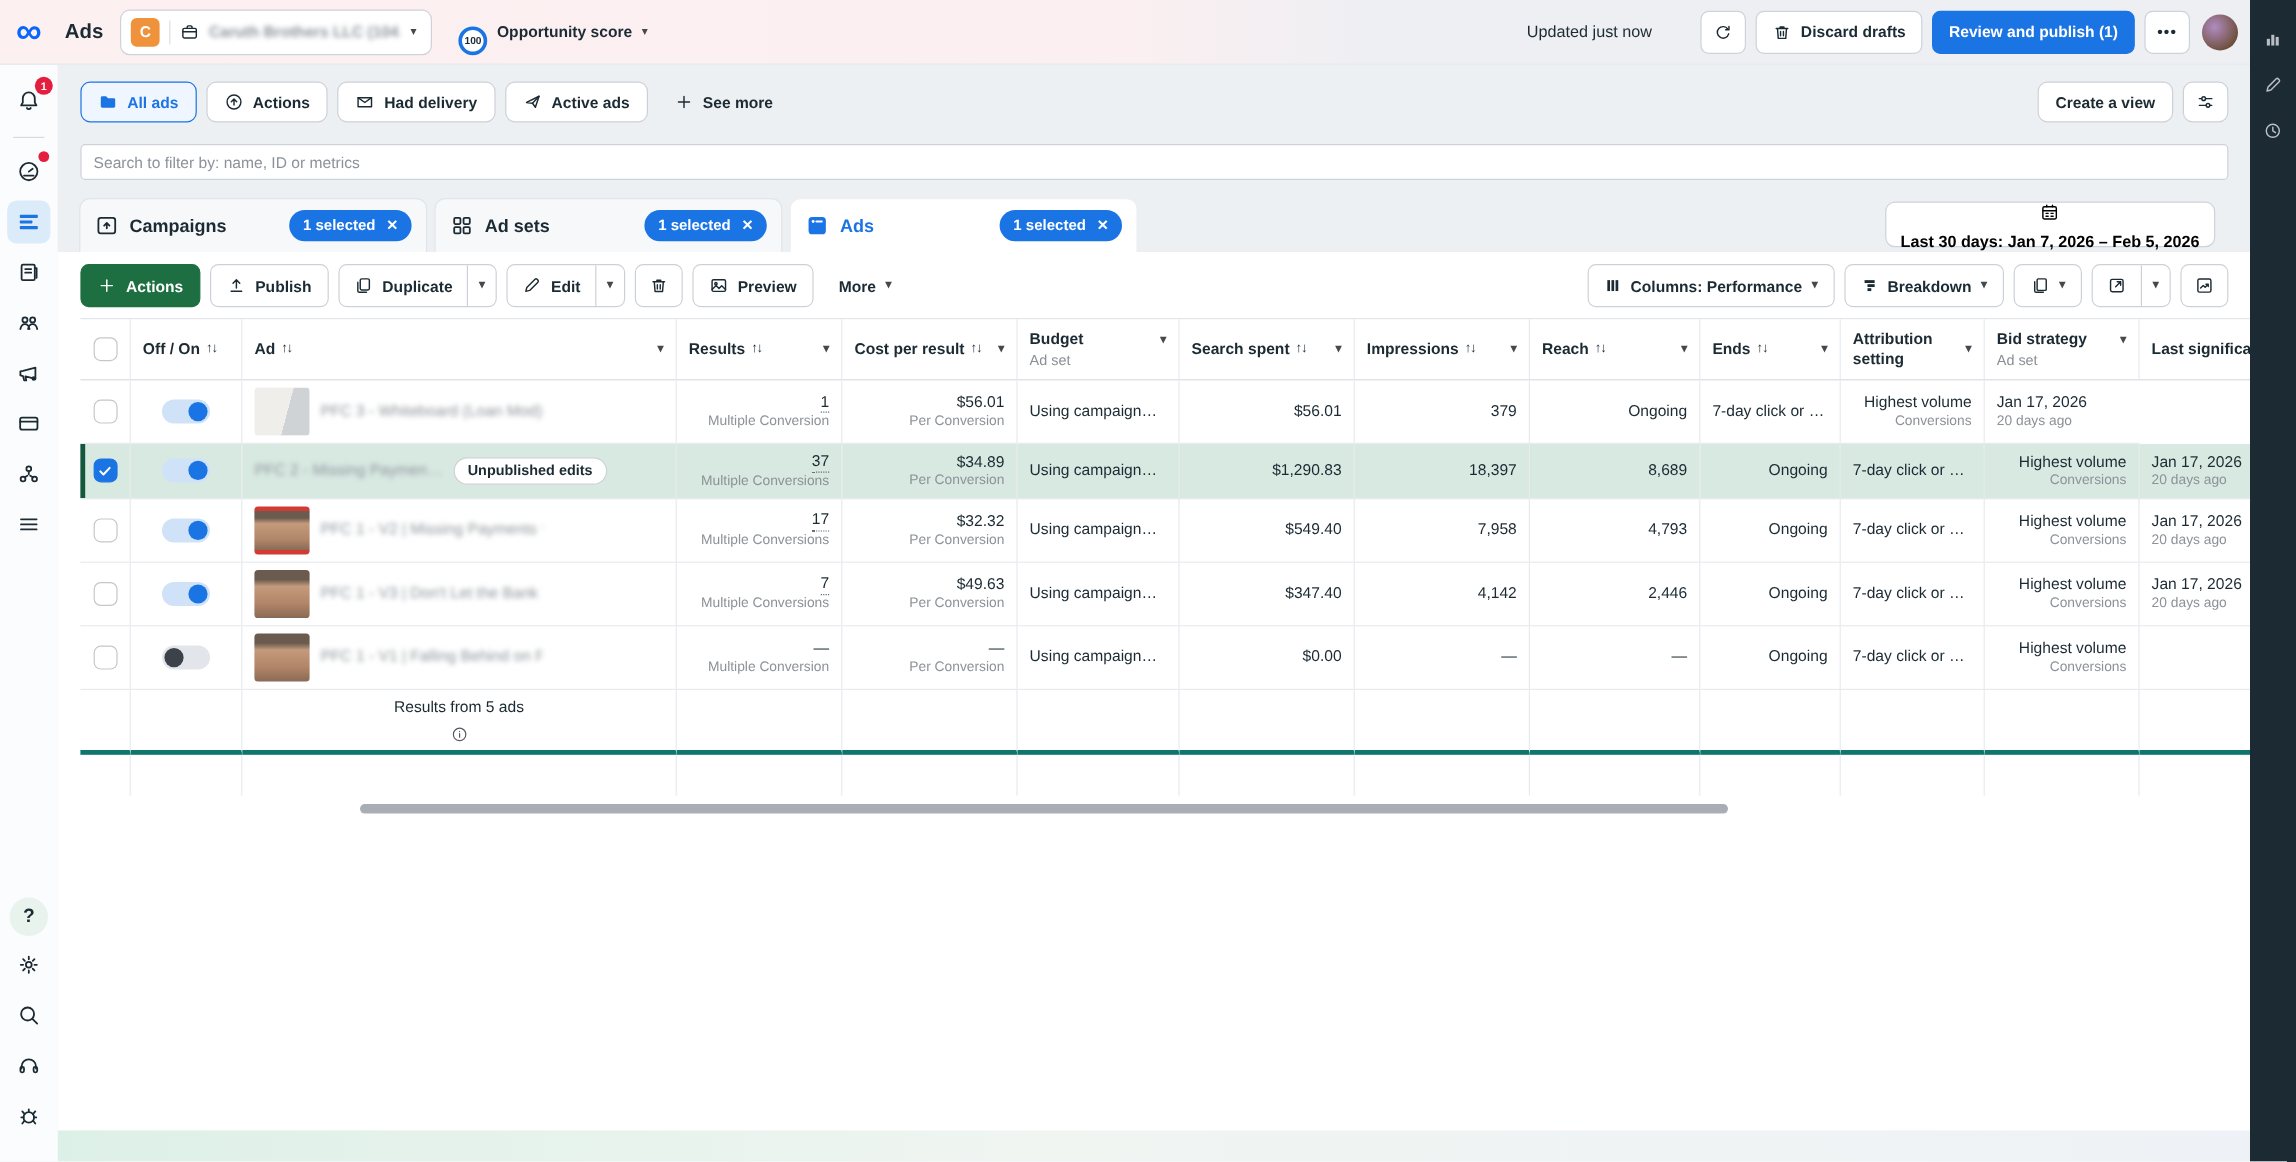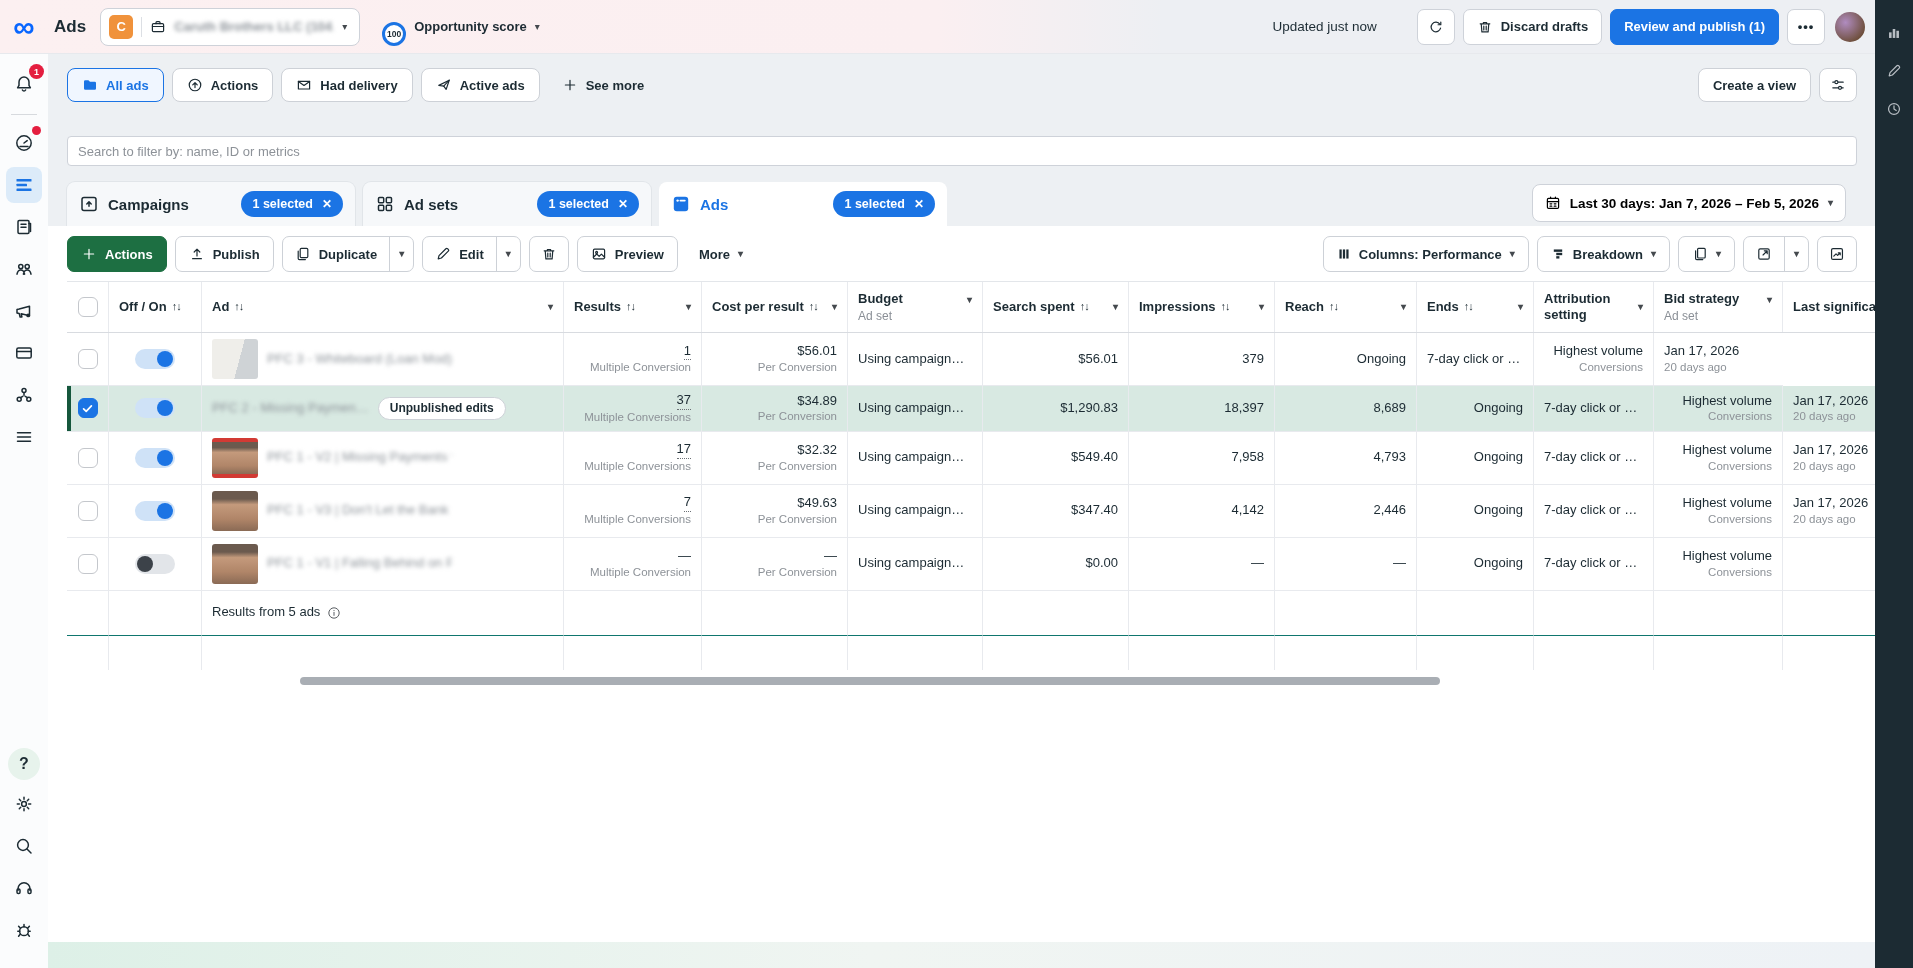--- a/index.html
+++ b/index.html
@@ -68,36 +68,36 @@
   
   .main { position:absolute; top:54px; left:48px; right:38px; bottom:0; display:flex; flex-direction:column; background:#edf0f3; }
   .filter-row { display:flex; align-items:flex-start; gap:8px; margin:14px 18px 0 19px; }
   .fbtn { display:flex; align-items:center; gap:8px; height:34px; padding:0 14px; background:#fff;
     border:1px solid #cdd1d7; border-radius:8px; font-weight:600; font-size:13px; cursor:pointer; color:#1c2b33; }
   .fbtn.active { border-color:#1b74e4; color:#1b74e4; background:#f0f6ff; }
   .fbtn.plain { border:none; background:transparent; }
   .filter-spacer { flex:1; }
   .search-row { margin:18px 18px 0 19px; }
   .search-input { width:100%; height:30px; border:1px solid #ced2d9; border-radius:4px; background:#fff;
-    font-size:13px; padding:0 10px; font-family:inherit; color:#b91c1c;margin-top:16px; }
+    font-size:13px; padding:0 10px; font-family:inherit; color:#b91c1c; }
   .search-input::placeholder { color:#8d9298; }
   
   .tabs-row { display:flex; align-items:flex-end; margin-top:14px; padding:0 29px 0 19px; height:46px; }
   .ltab { width:288px; height:44px; display:flex; align-items:center; gap:9px; padding:0 12px;
     border-radius:8px 8px 0 0; margin-right:8px; cursor:pointer; background:#f6f8fa;
     box-shadow:0 0 0 1px rgba(28,43,51,0.05); }
   .ltab.active { background:#fff; box-shadow:none; }
   .ltab-label { font-size:15px; font-weight:bold; }
   .ltab.active .ltab-label { color:#1b74e4; }
   .sel-pill { margin-left:auto; background:#1b74e4; color:#fff; height:26px; border-radius:14px;
     display:flex; align-items:center; gap:9px; padding:0 11px; font-size:12.5px; font-weight:bold; cursor:pointer; }
   .sel-pill .x { font-size:12px; font-weight:bold; }
   .date-btn { margin-left:auto; height:38px; background:#fff; border:1px solid #ced2d9; border-radius:8px;
     display:flex; align-items:center; gap:9px; padding:0 12px; font-weight:600; font-size:13.5px;
-    cursor:pointer; align-self:center; }
+    cursor:pointer; align-self:center;flex-direction:column; }
   
   .panel { background:#fff; flex:1; position:relative; }
   .toolbar { display:flex; align-items:center; padding:10px 18px 9px 19px; gap:8px; }
   .tbtn { display:flex; align-items:center; gap:8px; height:36px; padding:0 13px; background:#fff;
     border:1px solid #cdd1d7; border-radius:7px; font-weight:600; font-size:13px; cursor:pointer; color:#1c2b33; }
   .tbtn.green { background:#1d6f42; border-color:#1d6f42; color:#fff; }
   .tbtn.icon-only { width:40px; justify-content:center; padding:0; }
   .split { display:flex; align-items:stretch; border:1px solid #cdd1d7; border-radius:7px; background:#fff; overflow:hidden; height:36px; }
   .split .seg { display:flex; align-items:center; gap:8px; padding:0 12px; font-weight:600; cursor:pointer; }
   .split .seg + .seg { border-left:1px solid #cdd1d7; padding:0 9px; }
@@ -137,21 +137,21 @@
   .cbox { width:20px; height:20px; border:1.5px solid #c4c7cc; border-radius:6px; background:#fff; cursor:pointer;
     display:flex; align-items:center; justify-content:center; }
   .cbox.checked { background:#1b74e4; border-color:#1b74e4; color:#fff; }
   .toggle { width:40px; height:20px; border-radius:10px; position:relative; cursor:pointer; }
   .toggle.on { background:#cfe2f7; }
   .toggle.on::after { content:""; position:absolute; right:2px; top:2px; width:16px; height:16px;
     border-radius:50%; background:#1b74e4; }
   .toggle.off { background:#e2e5e9; }
   .toggle.off::after { content:""; position:absolute; left:2px; top:2px; width:16px; height:16px;
     border-radius:50%; background:#3c4249; }
-  .footer-row .td { border-bottom:1px solid #0f766e; }
+  .footer-row .td { border-bottom:4px solid #0f766e;flex-direction:column; }
   .footer-cell { flex-direction:row; justify-content:flex-start; align-items:center; gap:7px; font-size:13px; }
   .empty-row .td { min-height:34px; border-bottom:none; }
   .hscroll { width:1140px; height:8px; border-radius:4px; background:#a9aeb4; margin:7px 0 0 252px; cursor:grab; }
   .footer-grad { position:absolute; left:0; right:0; bottom:0; height:26px;
     background:linear-gradient(90deg,#ddf0e7,#f0f5f2 45%,#eef2f6); }
   .ic { width:16px; height:16px; display:block; }
   .ic-sm { width:14px; height:14px; display:block; }
   .ic-lg { width:20px; height:20px; display:block; }
   .info-ic { width:14px; height:14px; color:#55595e; }
 </style>

